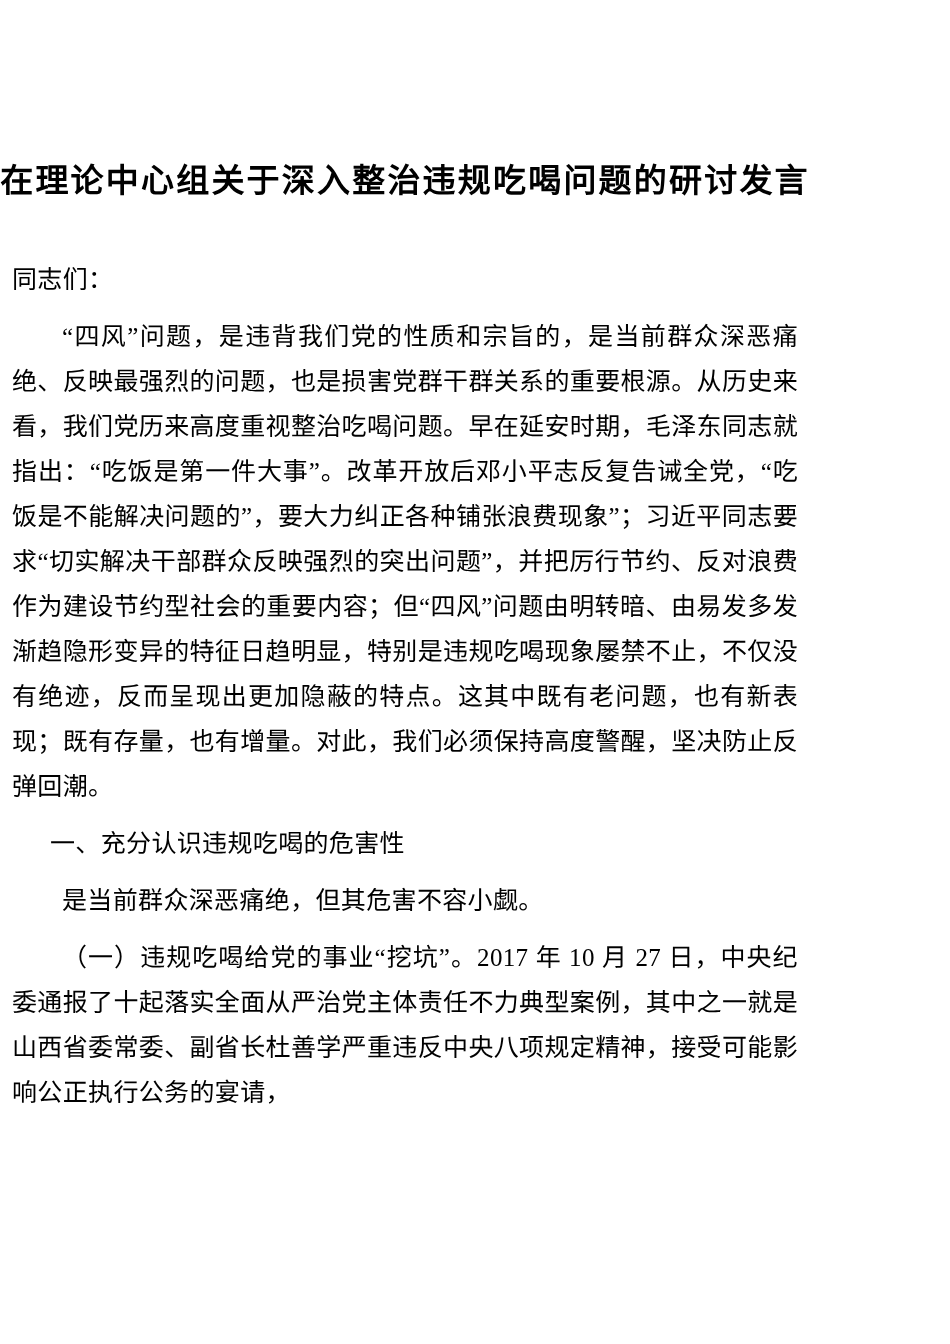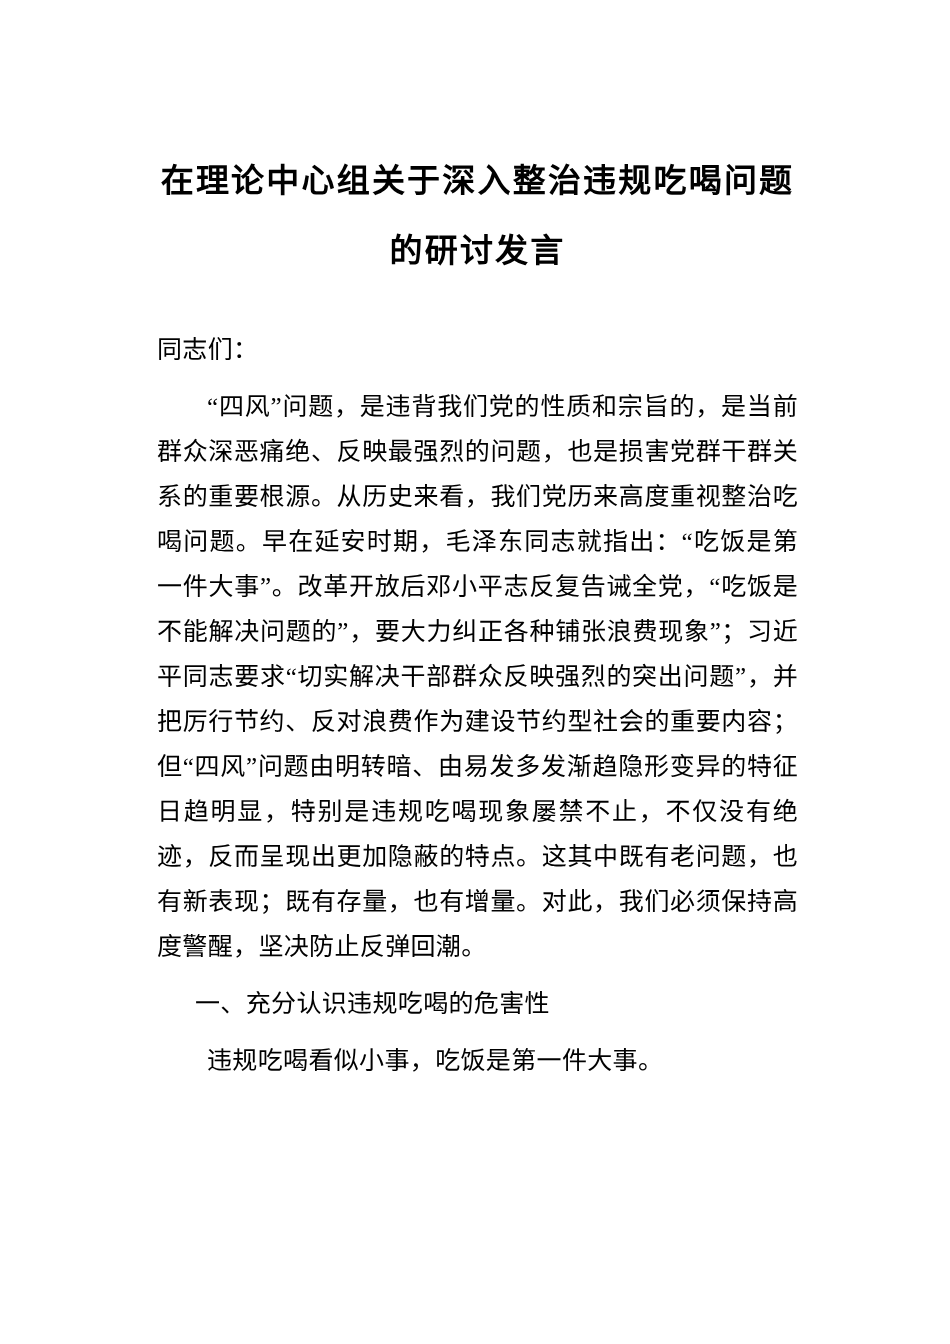--- a/index.html
+++ b/index.html
@@ -10,21 +10,20 @@
     width: 950px;
     height: 1344px;
     background: #ffffff;
     overflow: hidden;
     color: #000000;
   }
   .page {
     box-sizing: border-box;
     width: 950px;
     height: 1344px;
-    padding-left: 145px;
     padding-right: 140px;
   }
   
   .doc-title {
     margin: 0;
     padding-top: 146px;
     font-family: "Liberation Serif", "DejaVu Serif", serif;
     font-size: 33px;
     line-height: 70px;
     font-weight: 700;
@@ -77,18 +76,19 @@
   <h1 class="doc-title">在理论中心组关于深入整治违规吃喝问题的研讨发言</h1>
 
   <div class="doc-body">
 
     <p class="salutation">同志们：</p>
 
     <p class="body-para">“四风”问题，是违背我们党的性质和宗旨的，是当前群众深恶痛绝、反映最强烈的问题，也是损害党群干群关系的重要根源。从历史来看，我们党历来高度重视整治吃喝问题。早在延安时期，毛泽东同志就指出：“吃饭是第一件大事”。改革开放后邓小平志反复告诫全党，“吃饭是不能解决问题的”，要大力纠正各种铺张浪费现象”；习近平同志要求“切实解决干部群众反映强烈的突出问题”，并把厉行节约、反对浪费作为建设节约型社会的重要内容；但“四风”问题由明转暗、由易发多发渐趋隐形变异的特征日趋明显，特别是违规吃喝现象屡禁不止，不仅没有绝迹，反而呈现出更加隐蔽的特点。这其中既有老问题，也有新表现；既有存量，也有增量。对此，我们必须保持高度警醒，坚决防止反弹回潮。</p>
 
     <h2 class="section-heading">一、充分认识违规吃喝的危害性</h2>
 
-    <p class="body-para">违规吃喝看似小事，吃饭是第一件大事。</p>
+    <p class="body-para">是当前群众深恶痛绝，但其危害不容小觑。</p>
 
+    <p class="body-para"><span class="kaiti-lead">（一）违规吃喝给党的事业“挖坑”。</span><span>2017 年 10 月 27 日，中央纪委通报了十起落实全面从严治党主体责任不力典型案例，其中之一就是山西省委常委、副省长杜善学严重违反中央八项规定精神，接受可能影响公正执行公务的宴请，</span></p>
 
   </div>
 
 </div>
 
 </body></html>

